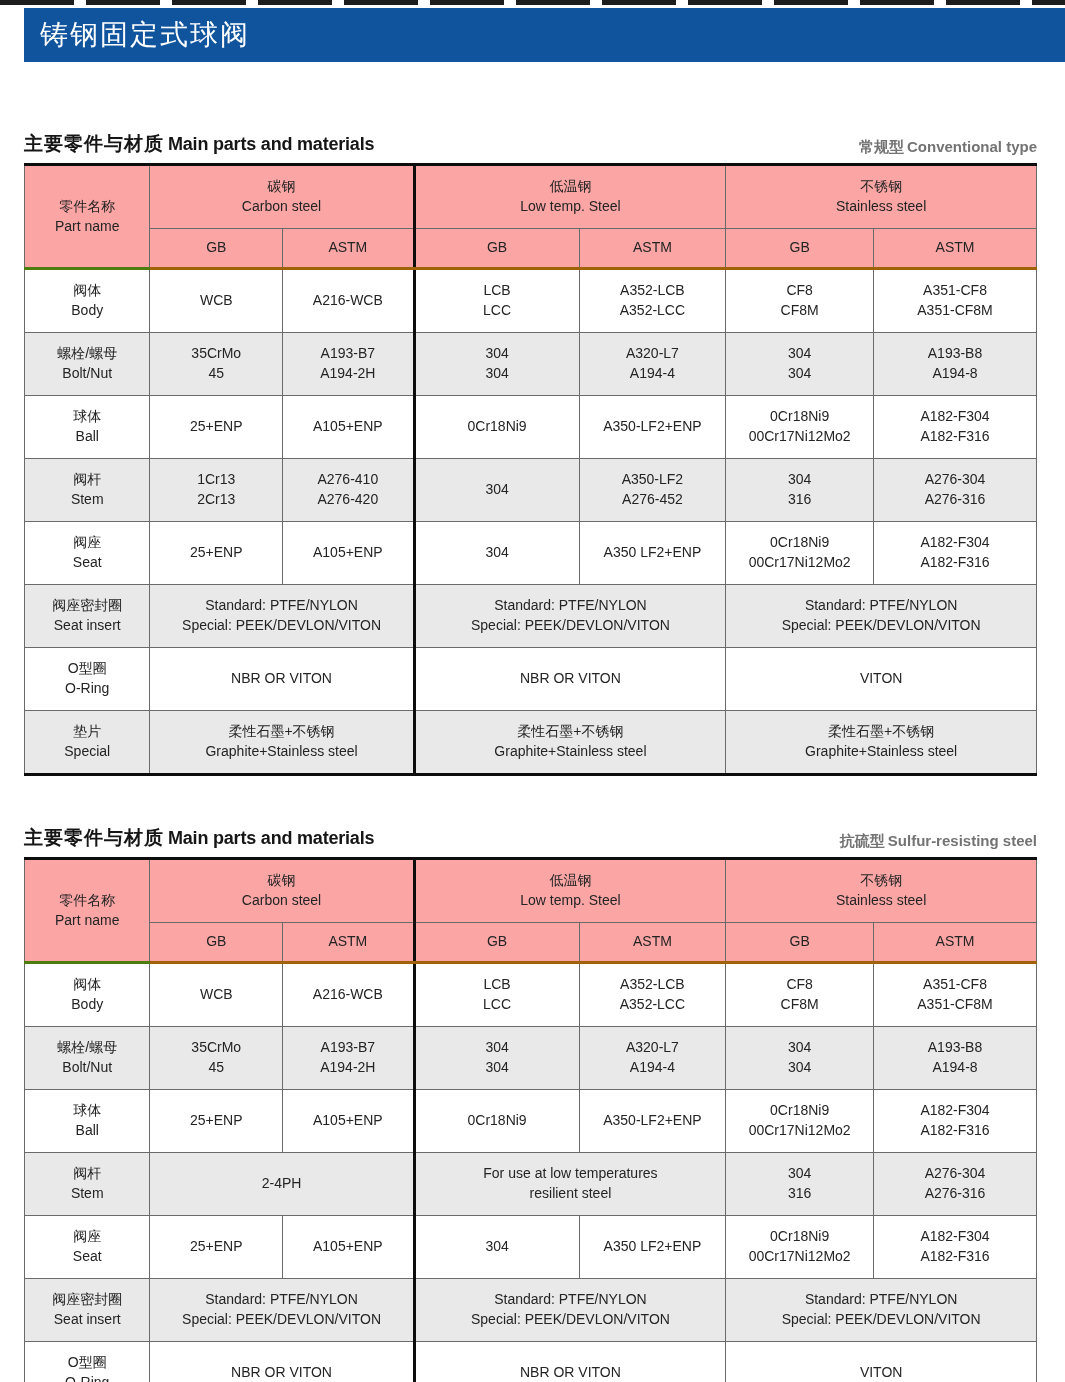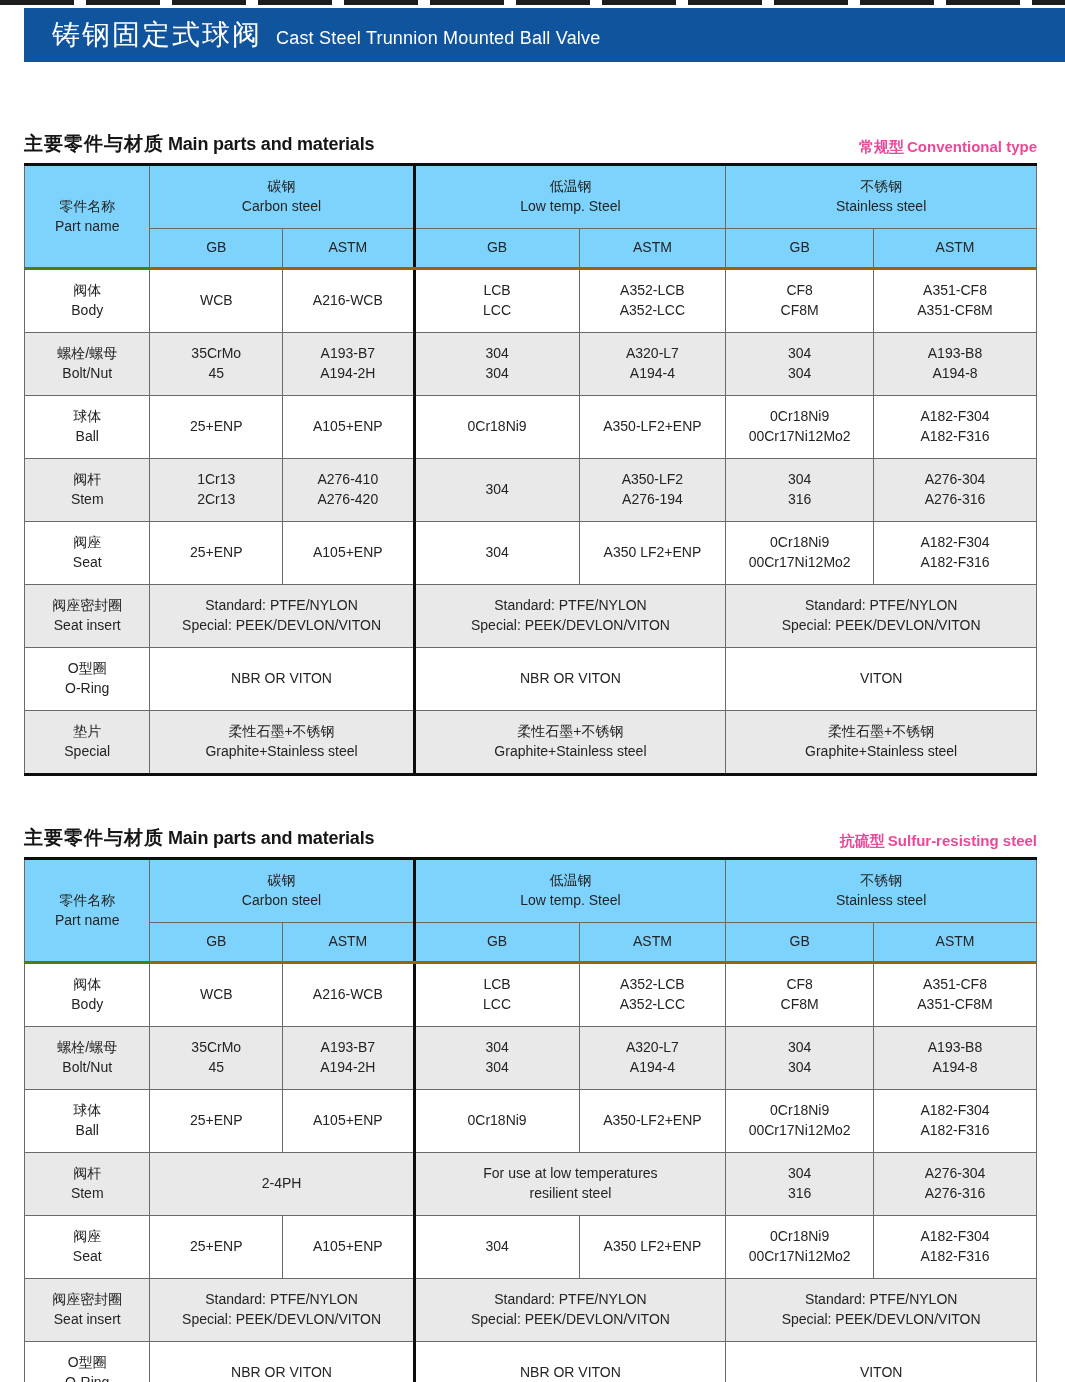--- a/index.html
+++ b/index.html
@@ -12,64 +12,63 @@
   
   .top-strip{
     position:absolute;top:0;left:0;width:100%;height:5px;
     background:repeating-linear-gradient(90deg,#1d1d1d 0 74px,#ffffff 74px 86px);
   }
   
   .banner{
     position:absolute;top:8px;left:24px;right:0;height:54px;
     background:#11549E;
     display:flex;align-items:baseline;gap:14px;
-    padding-left:28px;box-sizing:border-box;
+    padding-left:16px;box-sizing:border-box;
   }
   .banner-zh{color:#fff;font-size:28px;font-weight:500;letter-spacing:2px;line-height:54px;}
   .banner-en{color:#fff;font-size:18px;font-weight:400;letter-spacing:0.2px;}
   .content{position:absolute;top:62px;left:24px;width:1013px;}
   .sec-head{
     display:flex;justify-content:space-between;align-items:flex-end;
     margin-top:52px;margin-bottom:6px;
   }
   .sec-head.second{margin-top:32px;}
   .sec-title{font-weight:bold;color:#161616;}
   .sec-title .zh{font-size:19px;letter-spacing:1px;}
   .sec-title .en{font-size:18px;margin-left:4px;letter-spacing:-0.2px;}
-  .sec-type{font-weight:bold;color:#ec4899;margin-top:24px;}
+  .sec-type{font-weight:bold;color:#737373;margin-top:24px;}
   .sec-type .zh{font-size:15px;}
   .sec-type .en{font-size:15px;margin-left:3px;}
   table.ptable{
     width:100%;border-collapse:collapse;table-layout:fixed;
     border-top:3px solid #0d0d0d;border-bottom:3px solid #0d0d0d;
     border-left:1px solid #5a5a5a;border-right:1px solid #5a5a5a;
   }
   .ptable th,.ptable td{
     border:1px solid #6a6a6a;
     text-align:center;vertical-align:middle;
     font-size:14px;font-weight:400;line-height:1.42;
     white-space:pre-line;padding:3px 4px;color:#242424;
   }
-  .ptable thead th{background:#7dd3fc;}
+  .ptable thead th{background:#fca5a5;}
   .ptable thead tr.grp-row th{height:56px;}
   .ptable thead tr.std-row th{height:32px;}
   .ptable thead tr.std-row th{border-bottom:3px solid #a16207;}
   .ptable th.part-head{border-bottom:3px solid #4d7c0f;}
   .ptable .thick-r{border-right:3px solid #0d0d0d !important;}
   .ptable tbody td{height:56px;background:#ffffff;}
   .ptable tbody tr:nth-child(even) td{background:#E9E9E9;}
 </style>
 </head>
 <body>
 
 <div class="top-strip"></div>
 
 <div class="banner">
   <span class="banner-zh">铸钢固定式球阀</span>
-  <span class="banner-en">Cast Steel Trunnion Mounted Ball Valve</span>
 </div>
 
 <div class="content">
 
   <section>
     <div class="sec-head">
       <div class="sec-title">
         <span class="zh">主要零件与材质</span><span class="en">Main parts and materials</span>
       </div>
       <div class="sec-type">
@@ -152,21 +151,21 @@
             </tr>
             <tr>
               <td>阀杆
 Stem</td>
               <td colspan="1">1Cr13
 2Cr13</td>
               <td class="thick-r" colspan="1">A276-410
 A276-420</td>
               <td colspan="1">304</td>
               <td colspan="1">A350-LF2
-A276-194</td>
+A276-452</td>
               <td colspan="1">304
 316</td>
               <td colspan="1">A276-304
 A276-316</td>
             </tr>
             <tr>
               <td>阀座
 Seat</td>
               <td colspan="1">25+ENP</td>
               <td class="thick-r" colspan="1">A105+ENP</td>

